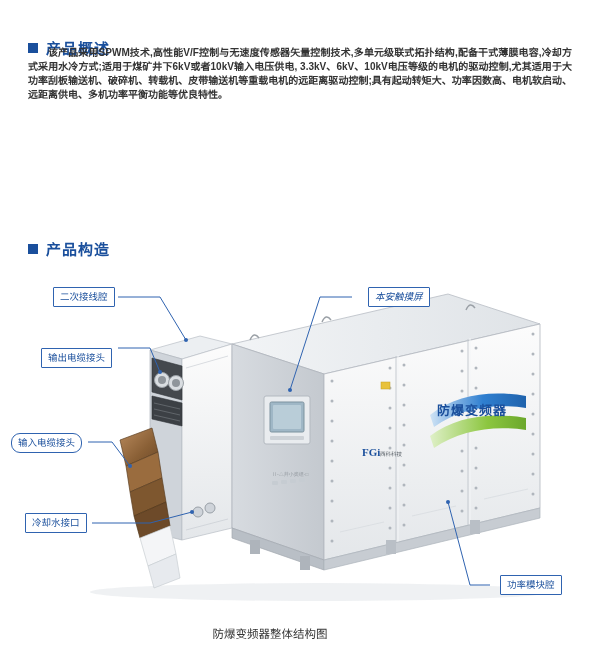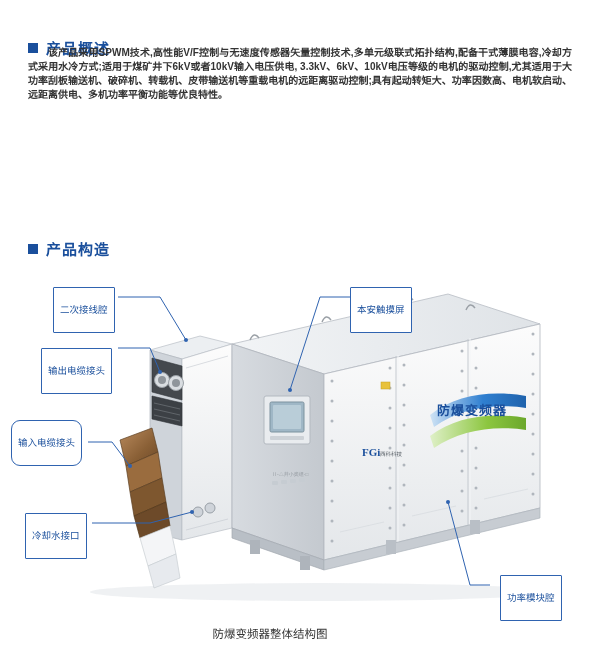--- a/index.html
+++ b/index.html
@@ -72,21 +72,21 @@
     color: #333;
   }
 
   
   .callout {
     position: absolute;
     border: 1px solid #2f63b0;
     color: #1a4f9c;
     font-size: 9.5px;
     line-height: 1;
-    padding: 17px 6px;
+    padding: 4px 6px;
     background: #ffffff;
     white-space: nowrap;
     border-radius: 1px;
   }
 </style>
 </head>
 <body>
 
 <div class="section-head" id="overview-head">
   <span class="sq"></span>
@@ -309,29 +309,29 @@
 
   
   <div class="callout" style="left:53px; top:47px;">
     <span>二次接线腔</span>
   </div>
 
   <div class="callout" style="left:41px; top:108px;">
     <span>输出电缆接头</span>
   </div>
 
-  <div class="callout" style="left:11px; top:180px;border-radius:9px;">
+  <div class="callout" style="left:11px; top:193px;border-radius:9px;">
     <span>输入电缆接头</span>
   </div>
 
   <div class="callout" style="left:25px; top:273px;text-align:right;">
     <span>冷却水接口</span>
   </div>
 
-  <div class="callout" style="left:350px; top:47px;">
+  <div class="callout" style="left:368px; top:47px;font-style:italic;">
     <span>本安触摸屏</span>
   </div>
 
   <div class="callout" style="left:500px; top:335px;">
     <span>功率模块腔</span>
   </div>
 </div>
 
 <div class="caption">防爆变频器整体结构图</div>
 

